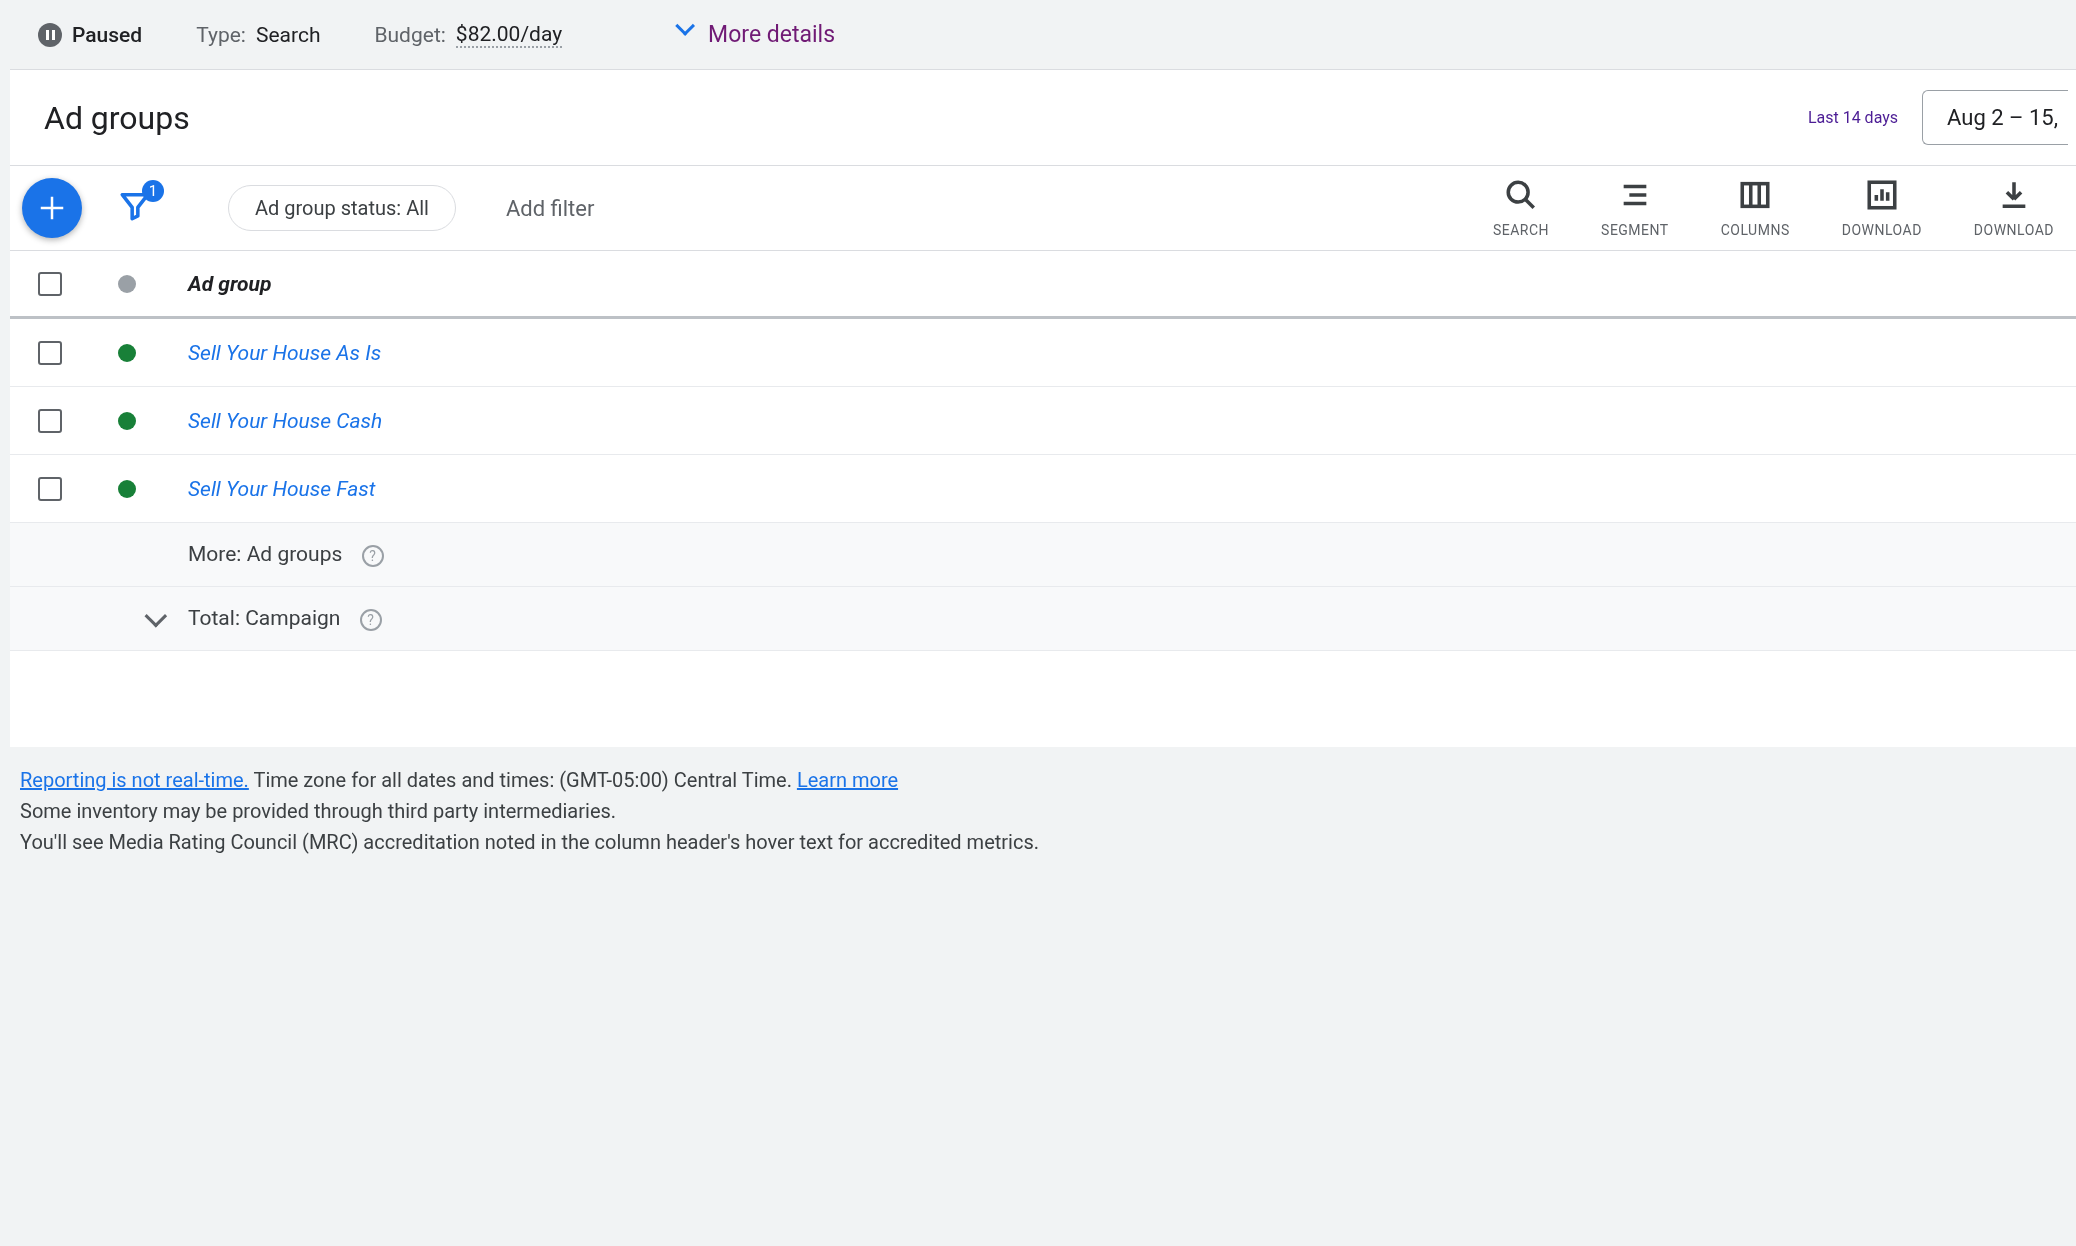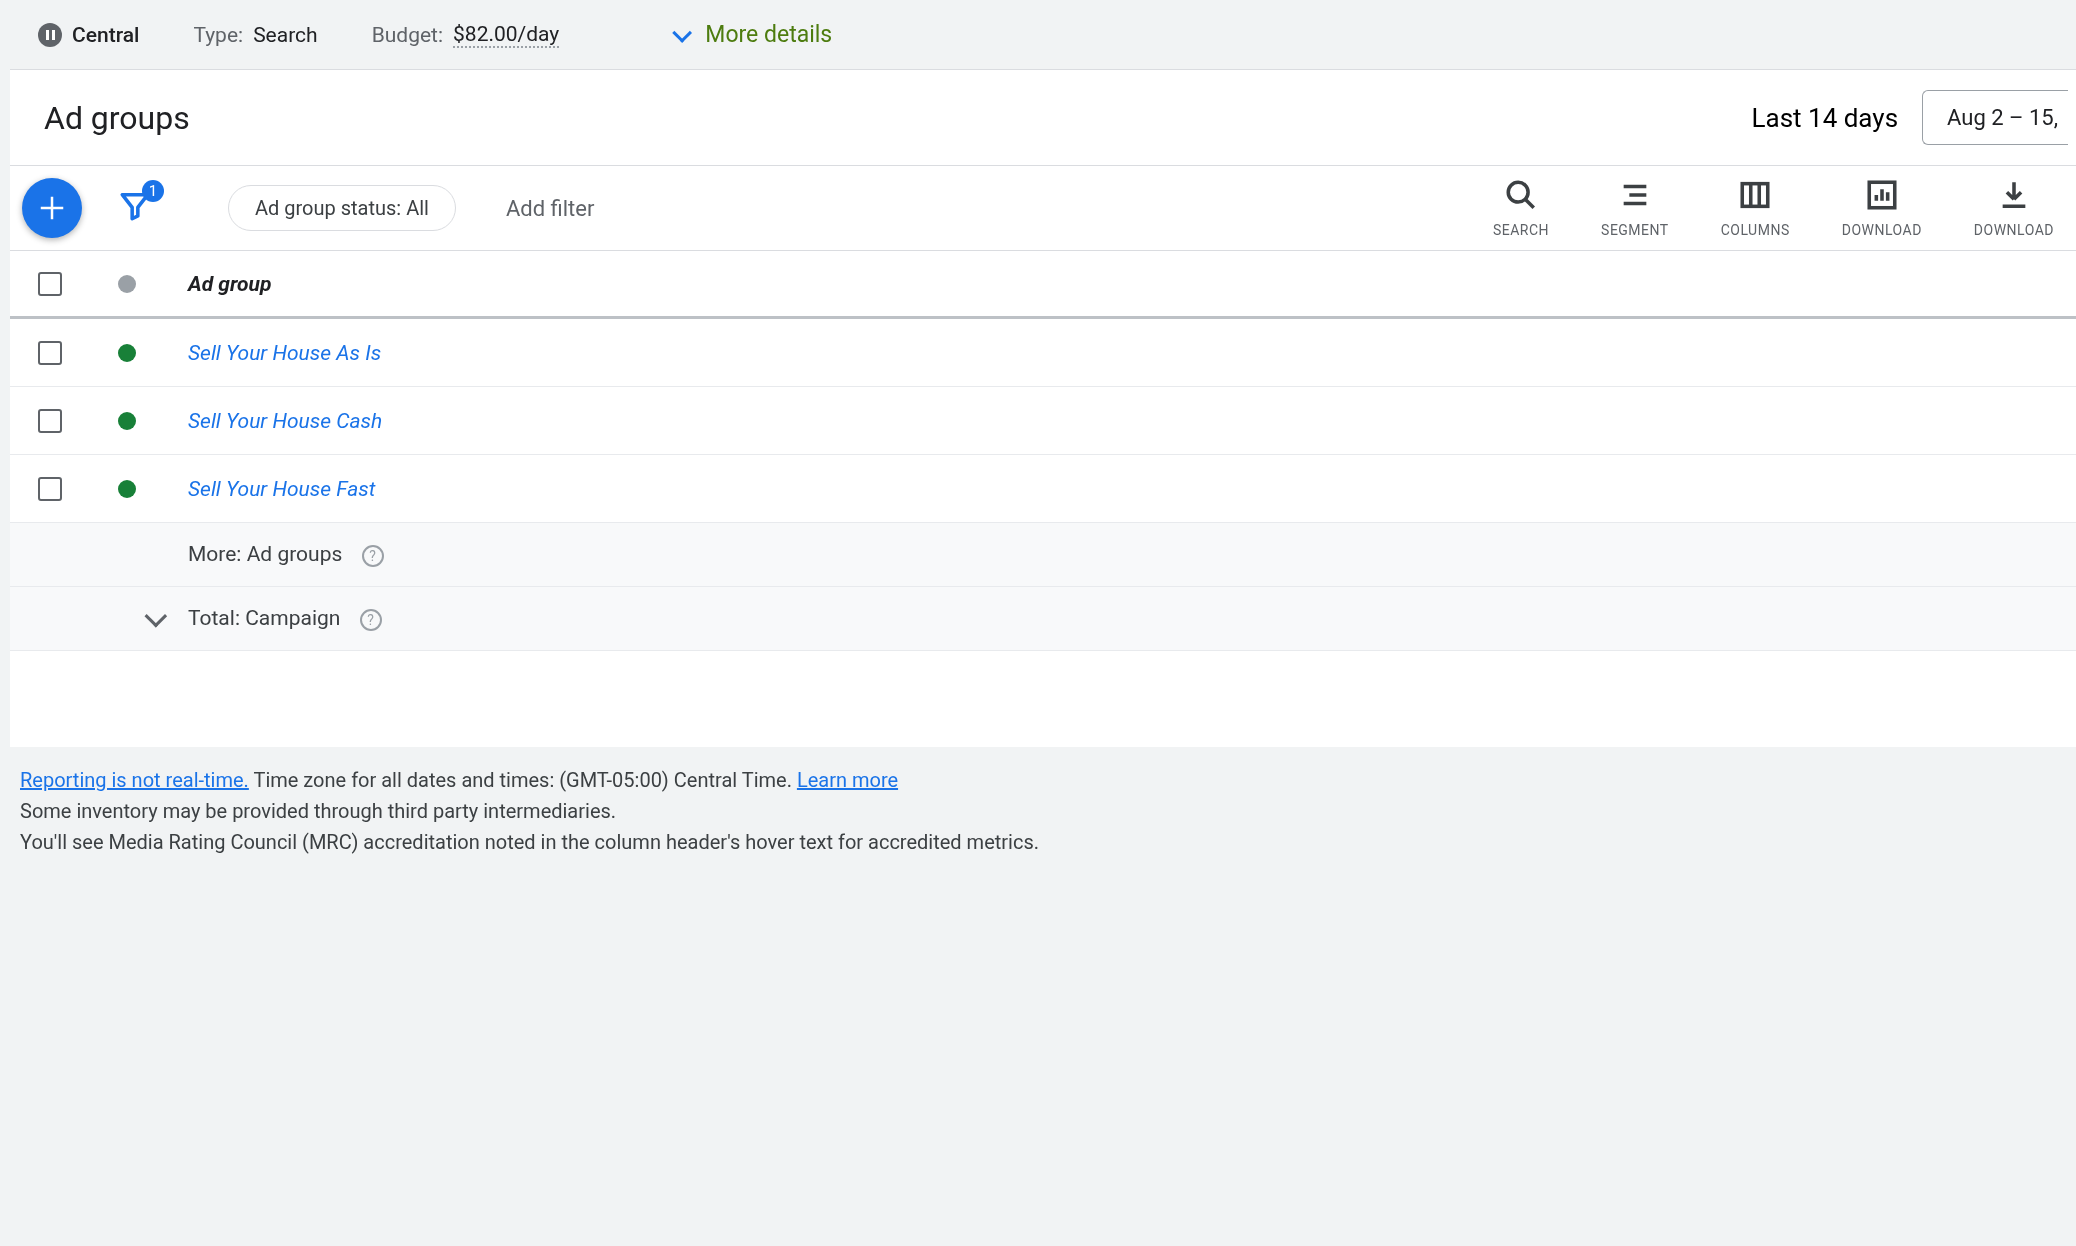--- a/index.html
+++ b/index.html
@@ -29,35 +29,35 @@
   }
   .summary-item { display: flex; align-items: center; gap: 10px; color: #5f6368; }
   .summary-item .val { color: #202124; }
   .budget-val { border-bottom: 2px dotted #9aa0a6; }
   .pause-icon {
     width: 24px; height: 24px; border-radius: 50%;
     background: #5f6368; display: inline-flex;
     align-items: center; justify-content: center;
   }
   .pause-icon span { width: 3px; height: 10px; background: #fff; margin: 0 1.5px; }
-  .more-details { color: #4d7c0f; font-size: 23px; cursor: pointer; display: flex; align-items: center; gap: 18px; margin-left: 60px; }
+  .more-details { color: #701a75; font-size: 23px; cursor: pointer; display: flex; align-items: flex-start; gap: 18px; margin-left: 60px; }
   .chev { display:inline-block; width:14px; height:14px; border-right:3px solid #1a73e8; border-bottom:3px solid #1a73e8; transform: rotate(45deg) translateY(-3px); }
 
   
   .page-header {
     background: #fff;
     display: flex;
     justify-content: space-between;
     align-items: center;
     padding: 20px 8px 20px 34px;
     border-bottom: 1px solid #dadce0;
   }
   .page-title { font-size: 32px; font-weight: 400; }
   .date-wrap { display: flex; align-items: center; gap: 24px; }
-  .date-label { color: #000000; font-size: 26px; }
+  .date-label { color: #4c1d95; font-size: 16px; }
   .date-pill {
     border: 1px solid #9aa0a6; border-right: none;
     border-radius: 6px 0 0 6px;
     padding: 14px 10px 14px 24px; font-size: 22px;
   }
 
   
   .toolbar {
     background: #fff;
     display: flex;
@@ -146,21 +146,21 @@
 <body>
 
 <div class="app">
 
   <div class="summary-bar">
     <div class="summary-item">
       <span class="pause-icon">
           <span></span>
           <span></span>
         </span>
-      <span class="val" style="font-weight:500">Central</span>
+      <span class="val" style="font-weight:500">Paused</span>
     </div>
     <div class="summary-item">
       <span>Type:</span>
       <span class="val">Search</span>
     </div>
     <div class="summary-item">
       <span>Budget:</span>
       <span class="val budget-val">$82.00/day</span>
     </div>
     <div class="more-details">

